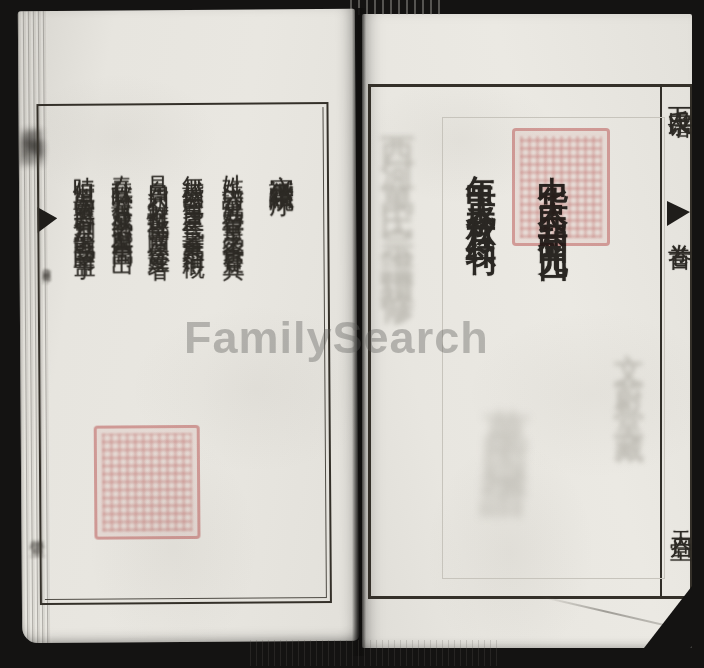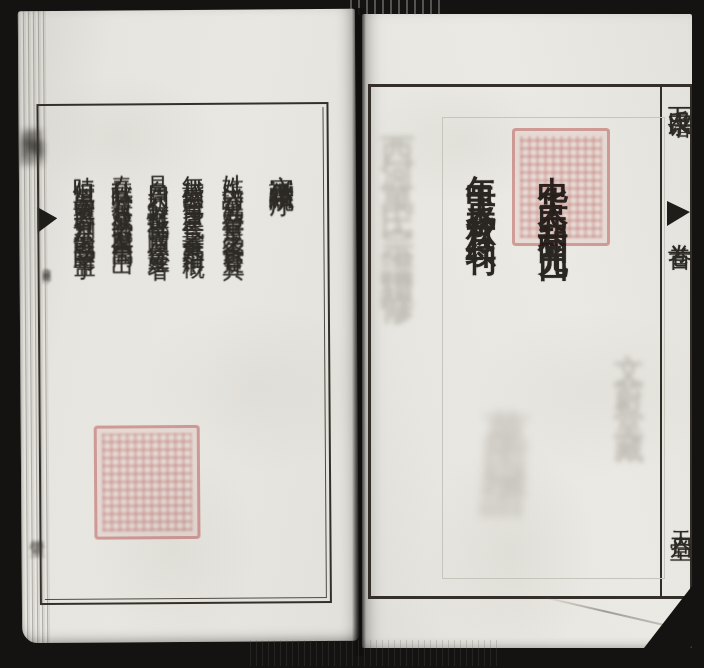--- a/index.html
+++ b/index.html
@@ -160,16 +160,17 @@
     <div class="vcol ink big-col" style="left:104px;top:138px;z-index:2;">年甲戌季秋月续刊</div>
 
     <div class="seal" style="left:150px;top:114px;width:92px;height:112px;"></div>
 
     <div class="crease-line"></div>
     <div class="corner-fold"></div>
   </div>
 
   <div class="gutter-shadow"></div>
 
+  <div class="watermark">FamilySearch</div>
 
   <div class="top-streaks"></div>
   <div class="bottom-streaks"></div>
 </div>
 
 </body></html>

